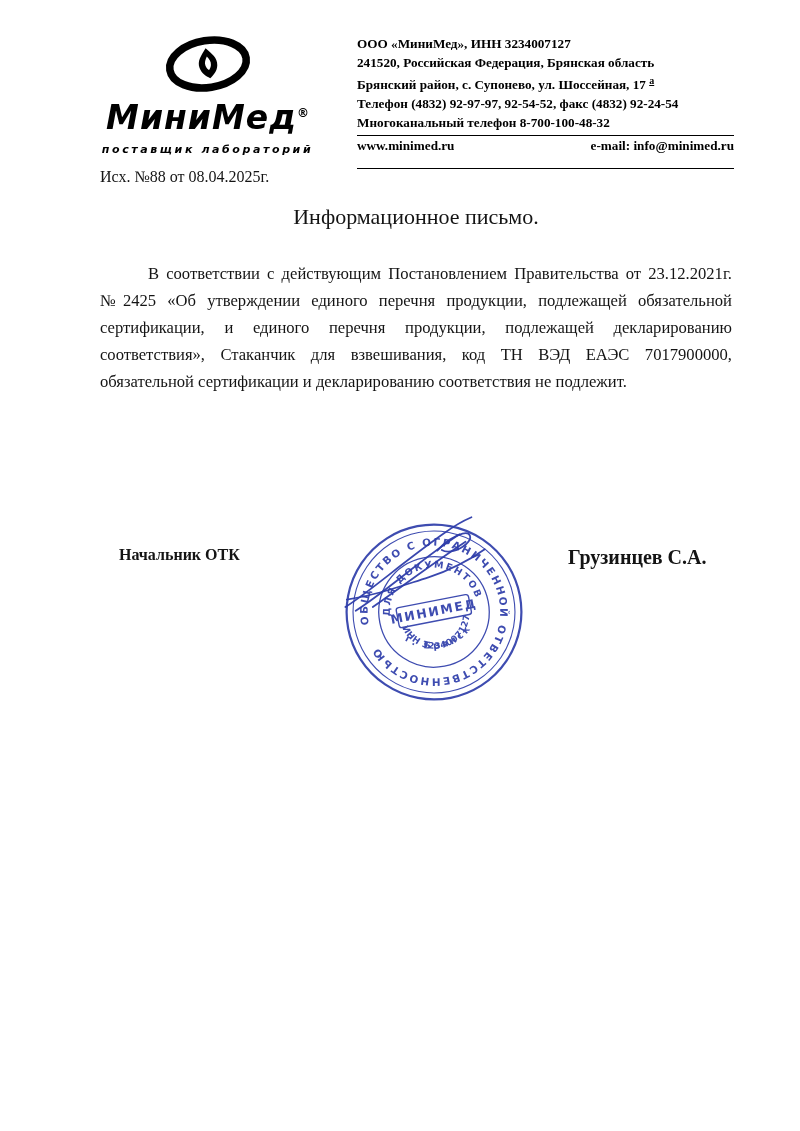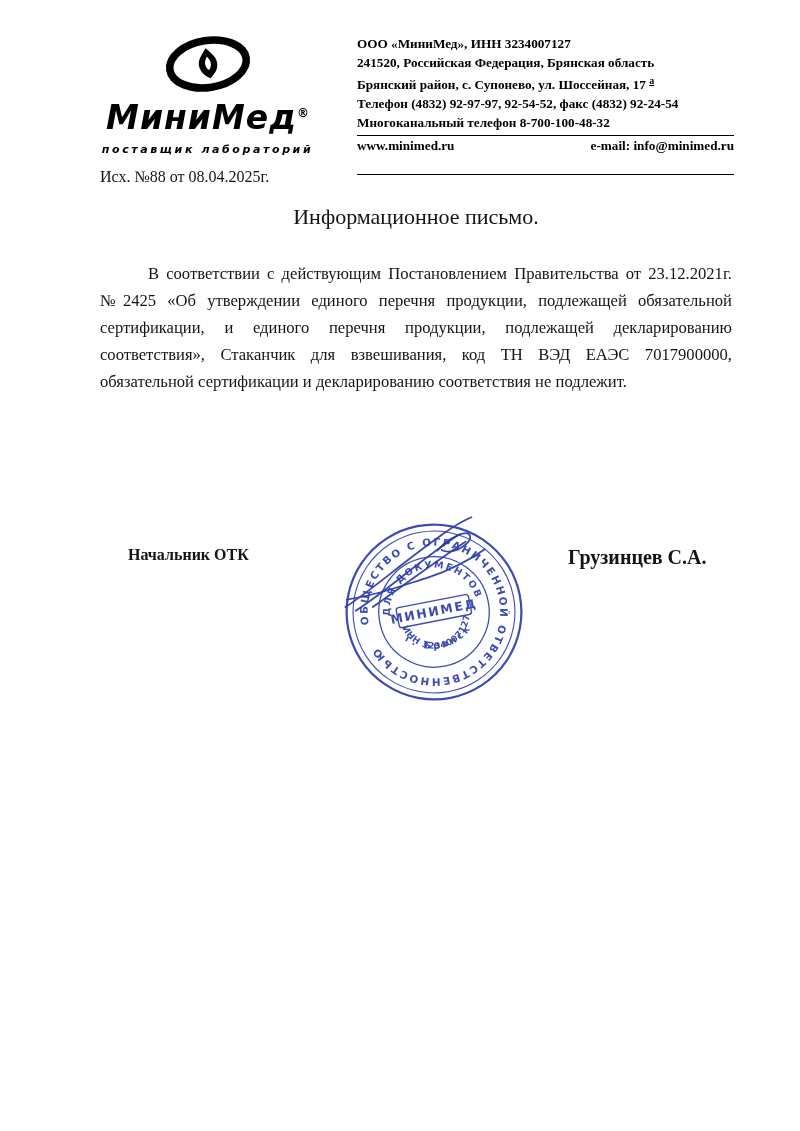--- a/index.html
+++ b/index.html
@@ -49,41 +49,41 @@
     flex:1;margin-left:42px;margin-top:2px;
     font-weight:bold;font-size:13.2px;line-height:18.6px;
     color:#000;white-space:nowrap;
   }
   .company-info .sup-a{
     vertical-align:super;font-size:10px;text-decoration:underline;
   }
   .contact-row{
     display:flex;justify-content:space-between;
     border-top:1.5px solid #000;border-bottom:1.5px solid #000;
-    padding:1px 0 18px;margin-top:3px;
+    padding:1px 0 12px;margin-top:3px;
   }
 
   
   .ref-line{
     position:absolute;top:168px;left:100px;
     font-size:16px;
   }
   .letter-title{
     position:absolute;top:204px;left:100px;width:632px;
     text-align:center;font-size:22px;
   }
   .letter-body{
     position:absolute;top:243px;left:100px;width:632px;
     font-size:16.6px;line-height:27px;
     text-align:justify;text-indent:48px;
   }
 
   
   .position-label{
-    position:absolute;top:546px;left:128px;
+    position:absolute;top:546px;left:119px;
     font-weight:bold;font-size:16px;text-align:center;
   }
   .name-label{
     position:absolute;top:546px;left:568px;
     font-weight:bold;font-size:20px;
   }
 
   
   .stamp{
     position:absolute;left:342px;top:520px;

